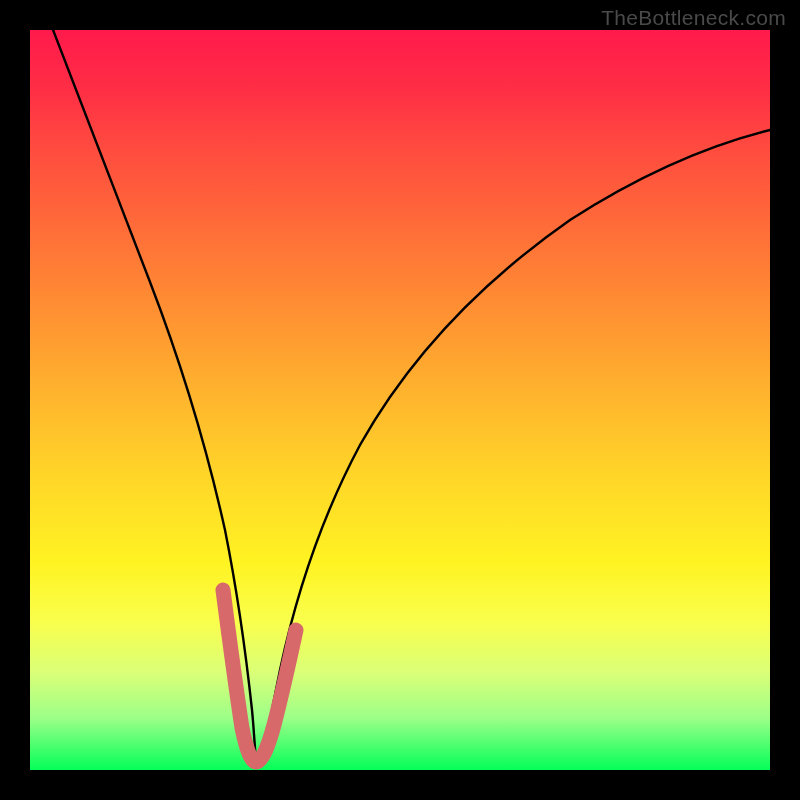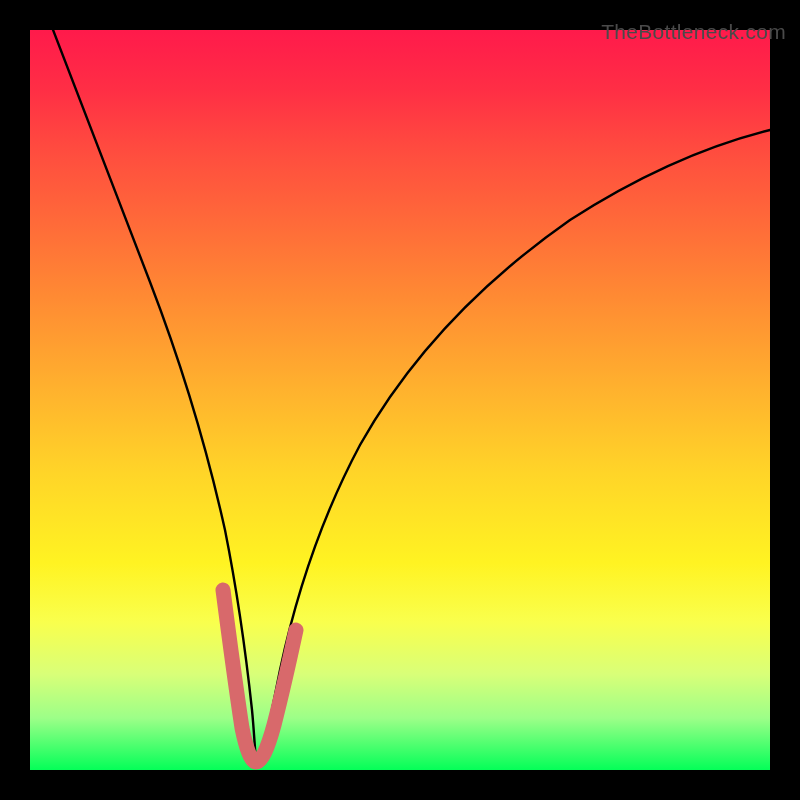--- a/index.html
+++ b/index.html
@@ -33,21 +33,21 @@
       #ffd528 60%,
       #fff322 72%,
       #f9ff4d 80%,
       #d9ff78 87%,
       #9cff88 93%,
       #04ff58 100%
     );
   }
   .watermark {
     position: absolute;
-    top: 20px;
+    top: 6px;
     right: 14px;
     color: #4a4a4a;
     font-size: 21px;
     font-weight: 500;
     letter-spacing: 0.3px;
     text-align: right;
     user-select: none;
   }
   svg.curves {
     position: absolute;

